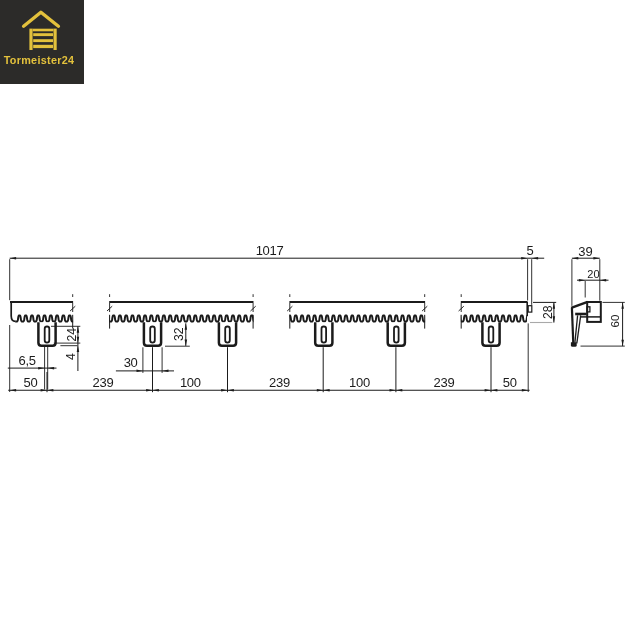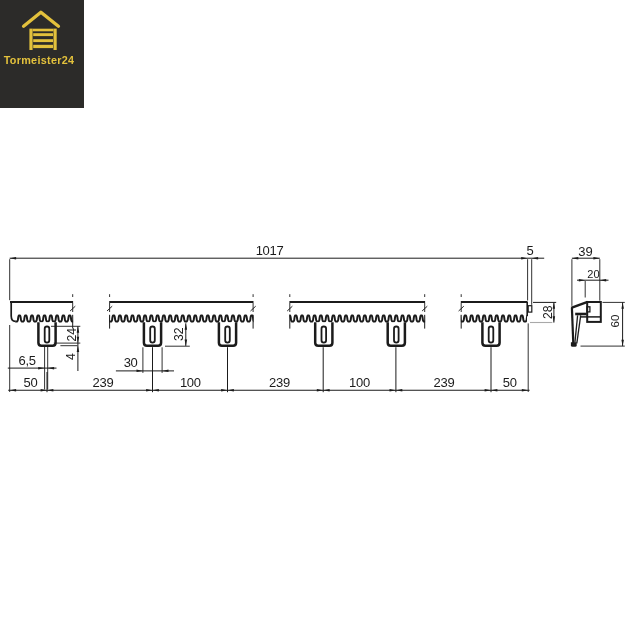--- a/index.html
+++ b/index.html
@@ -1,16 +1,16 @@
 <!DOCTYPE html>
 <html><head><meta charset="utf-8">
 <style>
 html,body{margin:0;padding:0;width:640px;height:640px;background:#fff;overflow:hidden}
 #wrap{position:relative;width:640px;height:640px;font-family:"Liberation Sans",sans-serif}
-#logo{position:absolute;left:0;top:0;width:84px;height:108px;background:#2c2b29}
+#logo{position:absolute;left:0;top:0;width:84px;height:84px;background:#2c2b29}
 #draw{position:absolute;left:0;top:0;filter:grayscale(1)}
 </style></head>
 <body>
 <div id="wrap">
 
 <div id="logo">
 <svg width="84" height="84" viewBox="0 0 84 84">
   <g stroke="#e3c13c" fill="none">
     <path d="M 23.6,26.3 L 40.9,12.2 L 58.4,26.3" stroke-width="3.4" stroke-linecap="round" stroke-linejoin="round"></path>
     <line x1="31.0" y1="28.6" x2="31.0" y2="50.0" stroke-width="3.2"></line>

